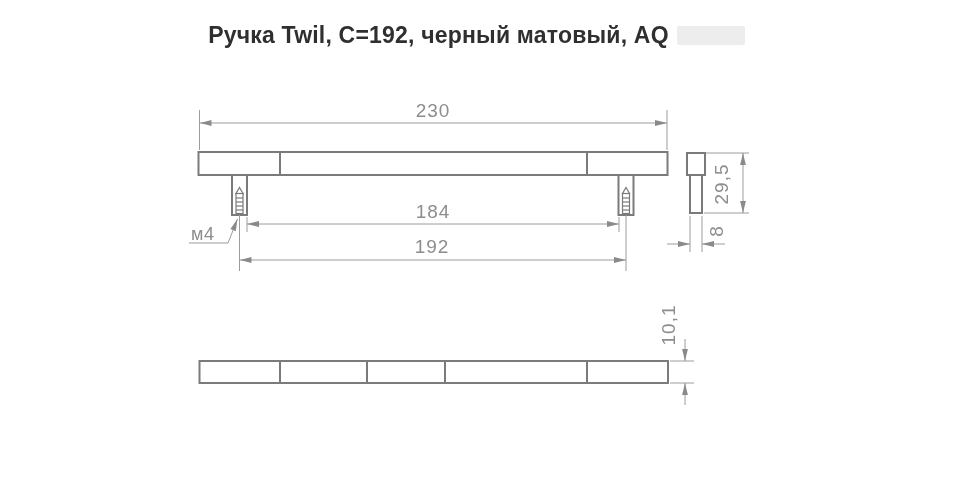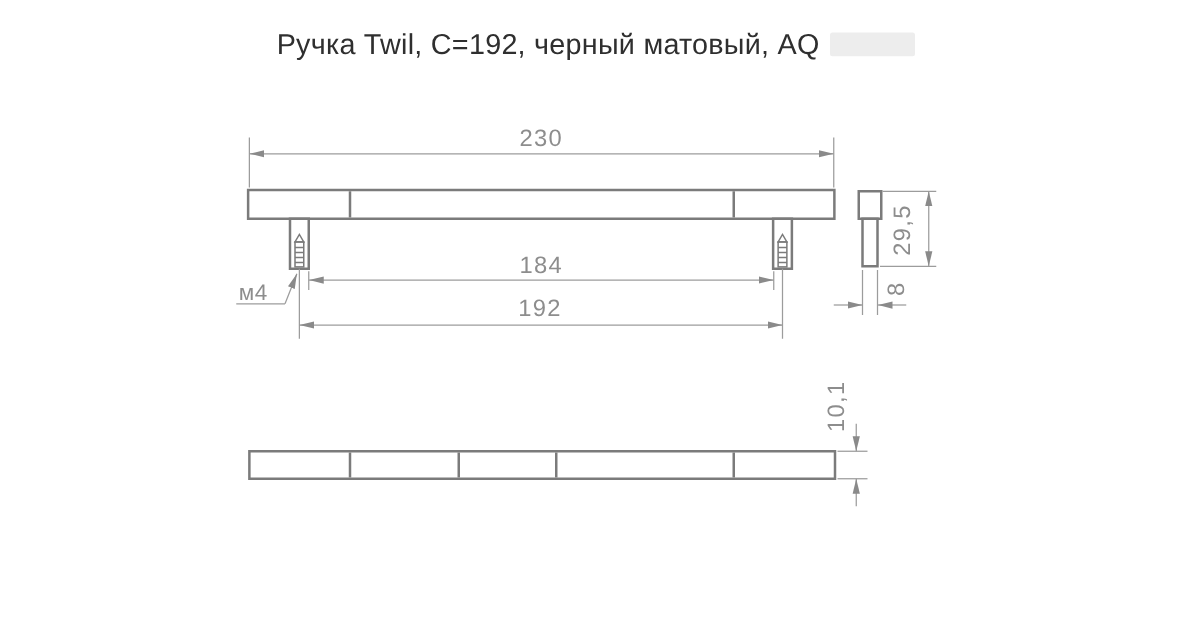--- a/index.html
+++ b/index.html
@@ -1,19 +1,19 @@
 <!DOCTYPE html>
 <html lang="ru"><head>
 <meta charset="utf-8">
 <style>
   html,body{margin:0;padding:0;background:#ffffff;}
   body{width:953px;height:503px;font-family:"Liberation Sans",sans-serif;}
   .page{position:relative;width:953px;height:503px;overflow:hidden;background:#ffffff;}
   .title-row{position:absolute;top:22px;left:0;right:0;text-align:center;white-space:nowrap;}
-  .title-text{font-size:23px;font-weight:400;color:#2f2f2f;letter-spacing:.2px;vertical-align:middle;}
+  .title-text{font-size:23px;font-weight:700;color:#2f2f2f;letter-spacing:.2px;vertical-align:middle;}
   .title-badge{display:inline-block;width:68px;height:19px;background:#ededed;border-radius:2px;margin-left:8px;vertical-align:middle;}
   svg{position:absolute;top:0;left:0;}
   .outline{fill:#ffffff;stroke:#7b7b7b;stroke-width:2;stroke-linejoin:miter;}
   .edge{stroke:#7b7b7b;stroke-width:2;fill:none;}
   .thin{stroke:#7b7b7b;stroke-width:1.2;fill:none;}
   .dim{stroke:#9c9c9c;stroke-width:1;fill:none;}
   .dimtxt{fill:#8d8d8d;font-size:19px;letter-spacing:1px;font-family:"Liberation Sans",sans-serif;}
   .m4txt{fill:#8d8d8d;font-size:18px;letter-spacing:.5px;font-family:"Liberation Sans",sans-serif;}
 </style>
 </head>

